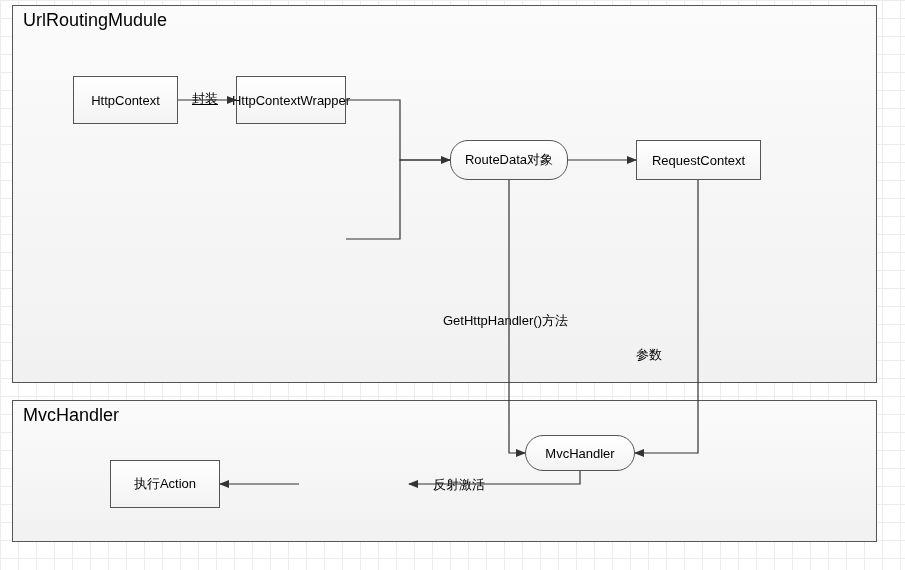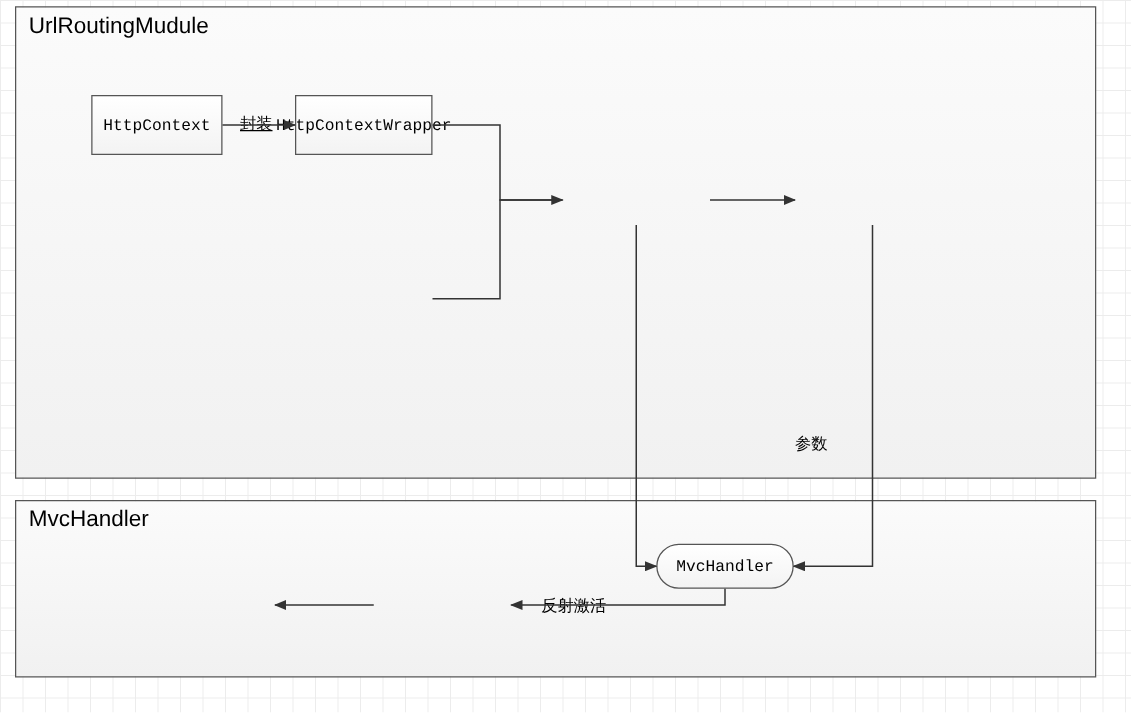--- a/index.html
+++ b/index.html
@@ -39,21 +39,20 @@
     position: absolute;
     border: 1px solid #555;
     background: linear-gradient(to bottom, #ffffff 0%, #f3f3f3 100%);
     box-sizing: border-box;
     display: flex;
     align-items: center;
     justify-content: center;
     text-align: center;
     padding: 4px;
     font-size: 13px;
-    font-family: Liberation Mono, monospace;
   }
   .rounded {
     border-radius: 18px;
   }
   .label {
     position: absolute;
     font-size: 13px;
     background: transparent;
     white-space: nowrap;
   }
@@ -77,28 +76,32 @@
 
   <div class="group" style="left:12px; top:400px; width:865px; height:142px;">
     <div class="group-title">MvcHandler</div>
   </div>
 
   <div class="box" style="left:73px; top:76px; width:105px; height:48px;">HttpContext</div>
 
   <div class="box" style="left:236px; top:76px; width:110px; height:48px;">HttpContextWrapper</div>
 
 
+  <div class="box rounded" style="left:450px; top:140px; width:118px; height:40px;">RouteData对象</div>
 
+  <div class="box" style="left:636px; top:140px; width:125px; height:40px;">RequestContext</div>
 
   <div class="box rounded" style="left:525px; top:435px; width:110px; height:36px;">MvcHandler</div>
 
 
+  <div class="box" style="left:110px; top:460px; width:110px; height:48px;">执行Action</div>
 
   <div class="label" style="left:192px; top:90px;text-decoration:underline;">封装</div>
 
+  <div class="label" style="left:443px; top:312px;">GetHttpHandler()方法</div>
 
   <div class="label" style="left:636px; top:346px;">参数</div>
 
   <div class="label" style="left:433px; top:476px;">反射激活</div>
 
   <svg class="arrows">
     <defs>
       <marker id="arrowhead" markerWidth="10" markerHeight="8" refX="9" refY="4" orient="auto" markerUnits="userSpaceOnUse">
         <path d="M0,0 L10,4 L0,8 Z" fill="#333"></path>
       </marker>

